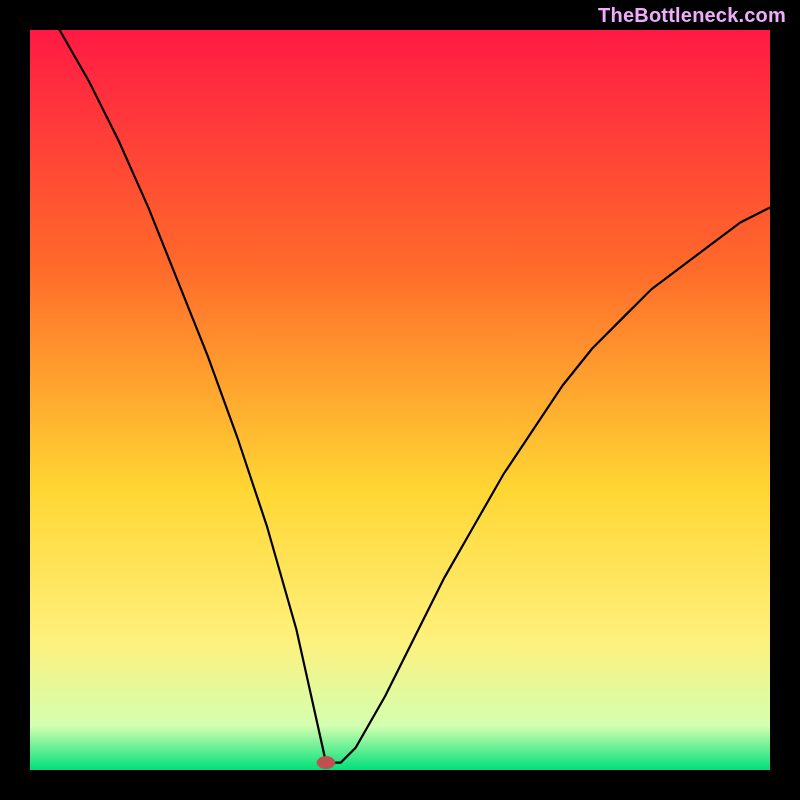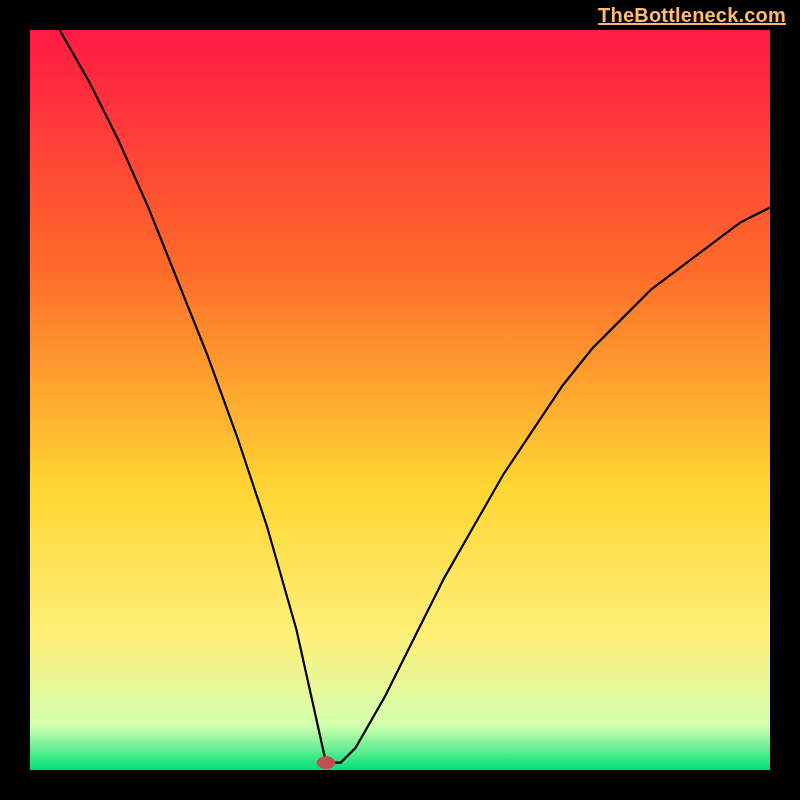--- a/index.html
+++ b/index.html
@@ -14,26 +14,25 @@
   .frame {
     position: relative;
     width: 800px;
     height: 800px;
     background: #000;
   }
   .watermark {
     position: absolute;
     top: 4px;
     right: 14px;
-    color: #fdba74;
+    color: #f0abfc;
     font-size: 20px;
     font-weight: 600;
     letter-spacing: 0.2px;
     user-select: none;
-    text-decoration: underline;
   }
   .plot-area {
     position: absolute;
     left: 30px;
     top: 30px;
     width: 740px;
     height: 740px;
     overflow: hidden;
   }
   .plot-area svg {

